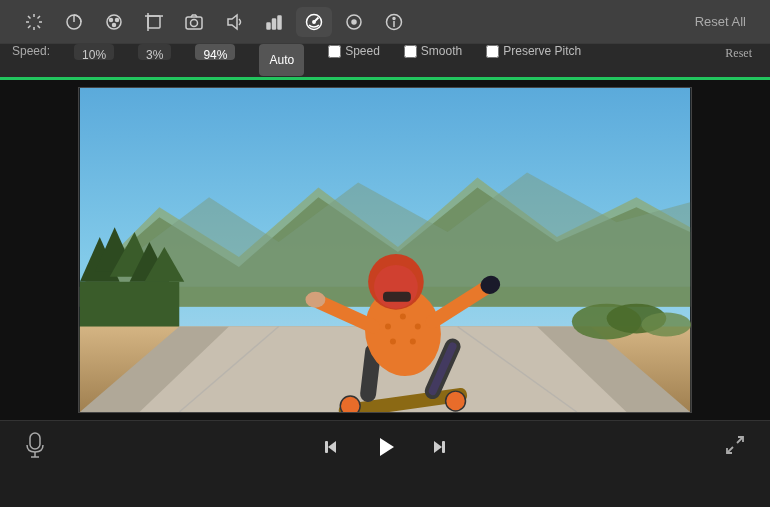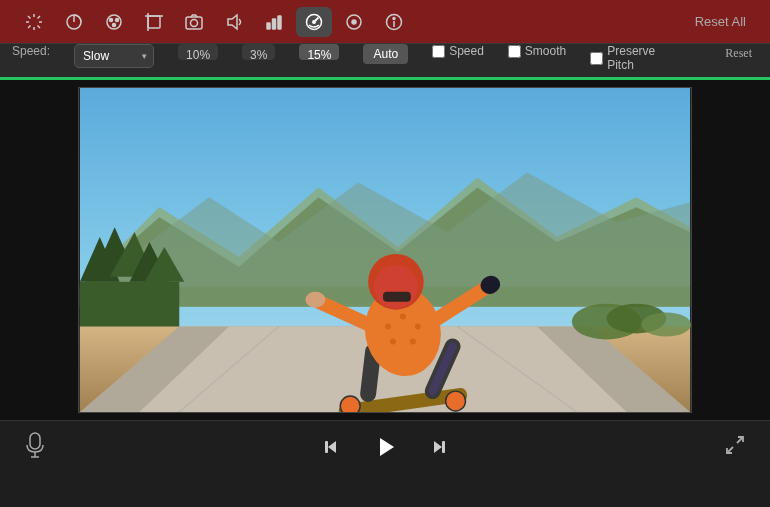--- a/index.html
+++ b/index.html
@@ -11,21 +11,21 @@
       color: #fff;
       overflow: hidden;
     }
 
     
     .top-toolbar {
       display: flex;
       align-items: center;
       justify-content: center;
       height: 44px;
-      background: #7f1d1d;
+      background: #404040;
       border-bottom: 1px solid #3a3a3a;
       gap: 4px;
       padding: 0 16px;
     }
     .top-toolbar .spacer { flex: 1; }
     .toolbar-btn {
       width: 36px;
       height: 30px;
       background: transparent;
       border: none;
@@ -105,21 +105,21 @@
       background: #555;
       color: #fff;
     }
     .auto-btn {
       background: #555;
       border: none;
       border-radius: 4px;
       color: #fff;
       font-size: 12px;
       padding: 2px 10px;
-      height: 20px;
+      height: 32px;
       cursor: pointer;
     }
     .toggle-item {
       display: flex;
       align-items: center;
       gap: 4px;
       font-size: 12px;
       color: #bbb;
       cursor: pointer;
     }
@@ -292,31 +292,23 @@
       <line x1="10" y1="9" x2="10" y2="15"></line>
       <circle cx="10" cy="6.5" r="1" fill="currentColor"></circle>
     </svg>
   </button>
   <div class="spacer"></div>
   <button class="reset-all-btn">Reset All</button>
 </div>
 
 <div class="speed-toolbar">
   <span class="speed-label">Speed:</span>
-  <div class="dropdown-wrapper">
-    <select class="speed-dropdown">
-      <option>Slow</option>
-      <option>Normal</option>
-      <option>Fast</option>
-      <option>Custom</option>
-    </select>
-  </div>
   <button class="speed-pct-btn">10%</button>
   <button class="speed-pct-btn">3%</button>
-  <button class="speed-pct-btn selected">15%</button>
+  <button class="speed-pct-btn selected">94%</button>
   <button class="auto-btn">Auto</button>
   <label class="toggle-item">
     <input type="checkbox" class="toggle-checkbox" style="">
     <span>Speed</span>
   </label>
   <label class="toggle-item">
     <input type="checkbox" class="toggle-checkbox" style="">
     <span>Smooth</span>
   </label>
   <label class="toggle-item">

